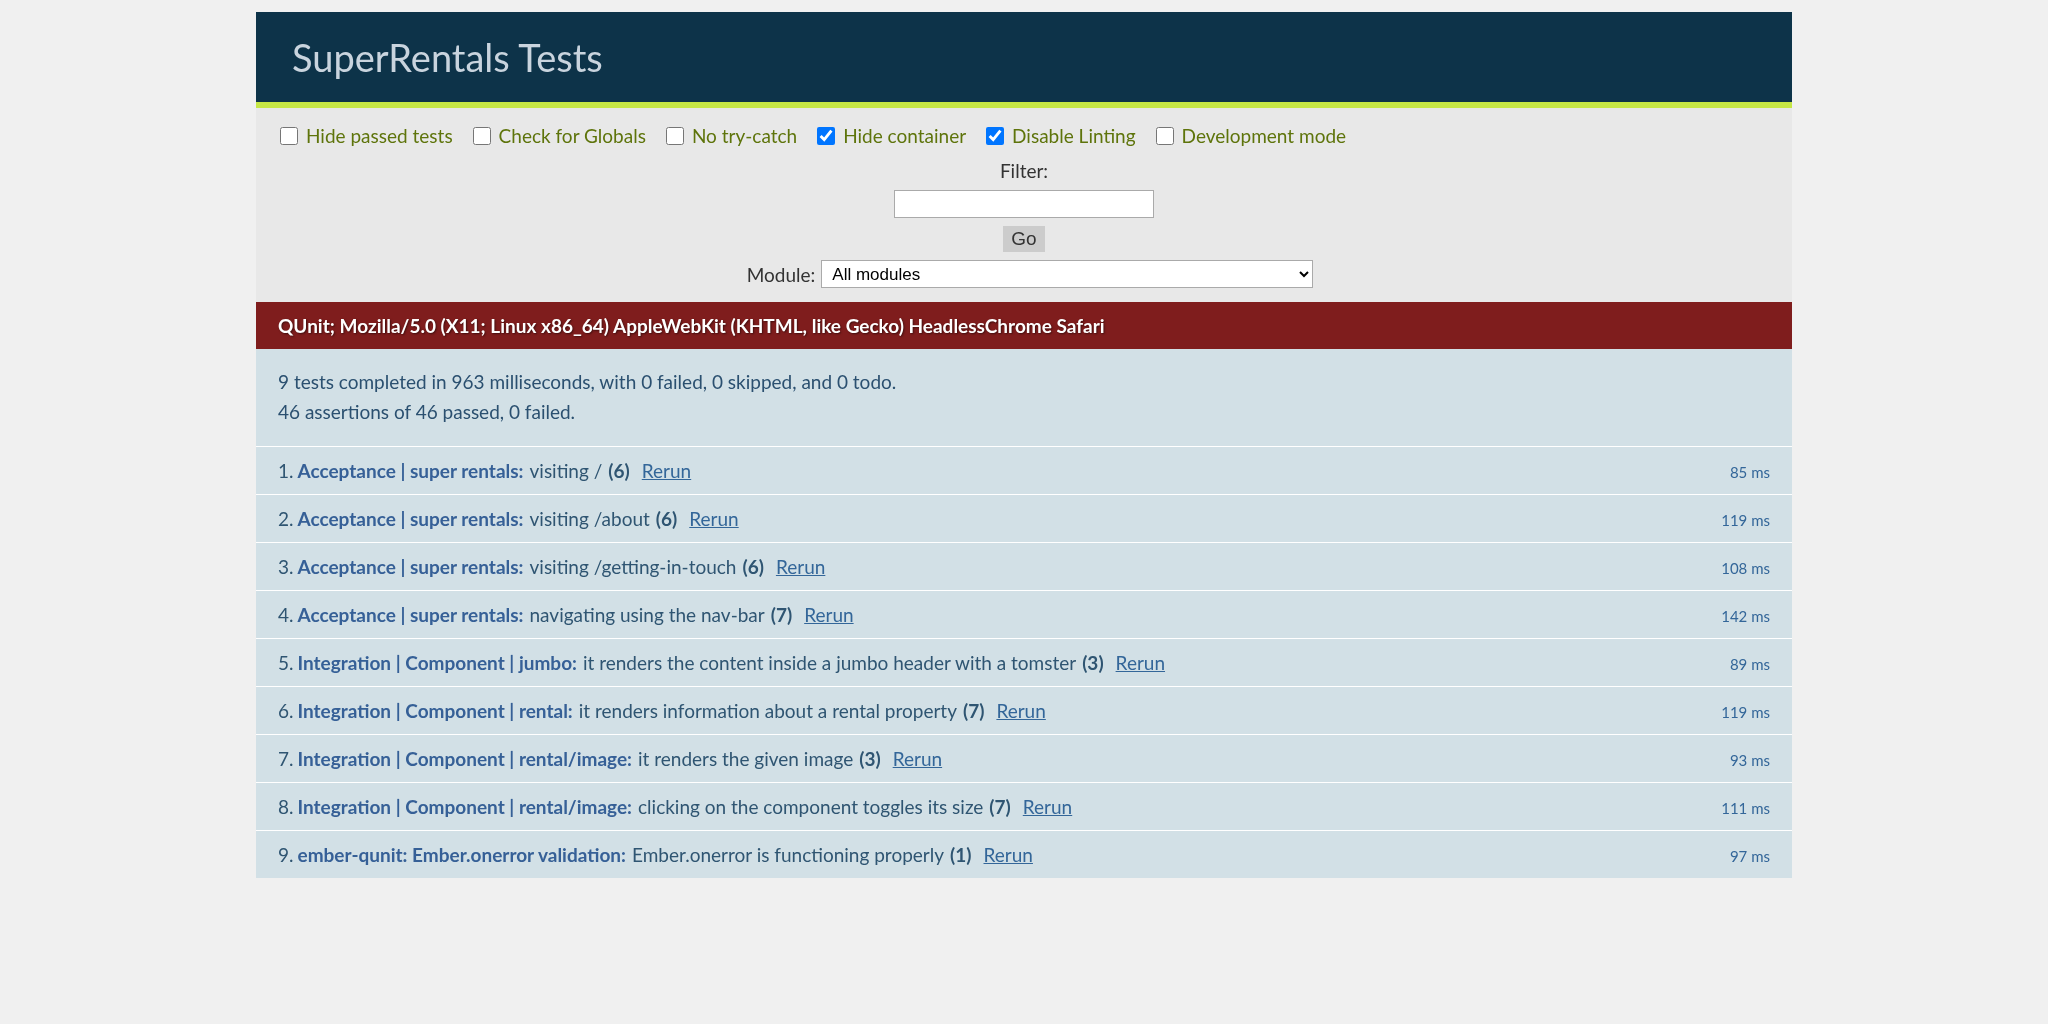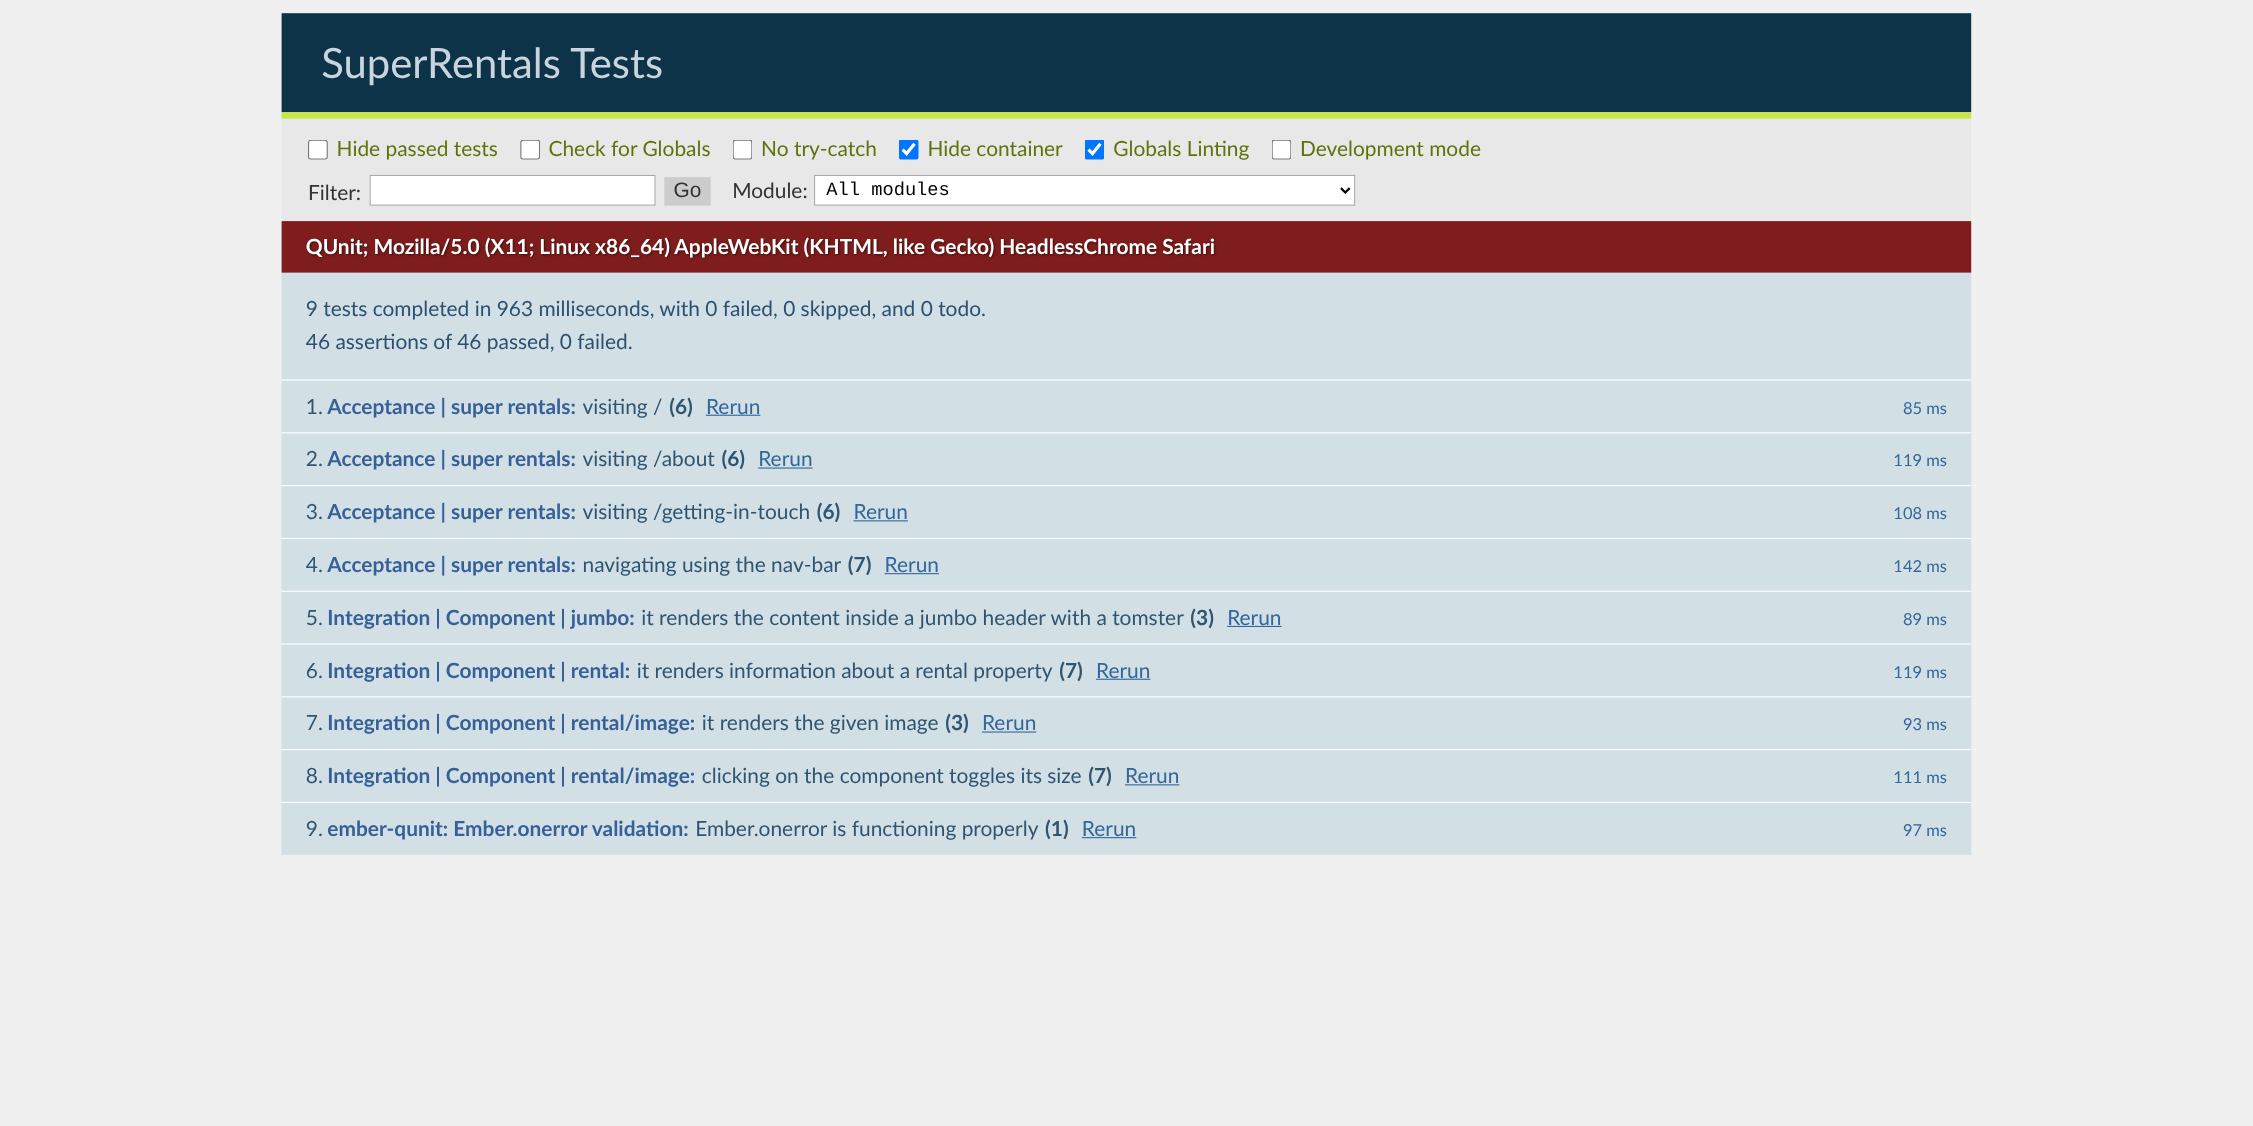--- a/index.html
+++ b/index.html
@@ -31,22 +31,23 @@
 .toolbar-row1 {
   display: flex;
   gap: 20px;
   align-items: flex-end;
   margin-bottom: 12px;
   flex-wrap: wrap;
 }
 .toolbar-row2 {
   display: flex;
   gap: 8px;
-  align-items: flex-end;
+  align-items: center;
   justify-content: center;
+  flex-direction: column;
 }
 .checkbox-label {
   display: flex;
   align-items: center;
   gap: 8px;
   color: #5e740b;
   font-size: 19px;
   cursor: pointer;
 }
 .checkbox-label input[type="checkbox"] {
@@ -74,21 +75,20 @@
   color: #333;
 }
 .module-select {
   width: 492px;
   height: 28px;
   border: 1px solid #aaa;
   background: #fff;
   font-size: 17px;
   padding: 2px 6px;
   cursor: pointer;
-  font-family: Liberation Mono, monospace;
 }
 .module-group { margin-left: 12px; display: flex; align-items: center; gap: 6px; flex: 1; }
 .user-agent {
   background: #7f1d1d;
   color: #fff;
   padding: 12px 22px;
   font-size: 19px;
   font-weight: 700;
   text-shadow: 1px 1px 2px rgba(0,0,0,0.5);
 }
@@ -171,21 +171,21 @@
       <label class="checkbox-label">
         <input type="checkbox" style="">
         <span>No try-catch</span>
       </label>
       <label class="checkbox-label">
         <input type="checkbox" checked="" style="">
         <span>Hide container</span>
       </label>
       <label class="checkbox-label">
         <input type="checkbox" checked="" style="">
-        <span>Globals Linting</span>
+        <span>Disable Linting</span>
       </label>
       <label class="checkbox-label">
         <input type="checkbox" style="">
         <span>Development mode</span>
       </label>
     </div>
     <div class="toolbar-row2">
       <span class="filter-label">Filter:</span>
       <input type="text" class="filter-input" value="" style="">
       <button class="go-btn">Go</button>

